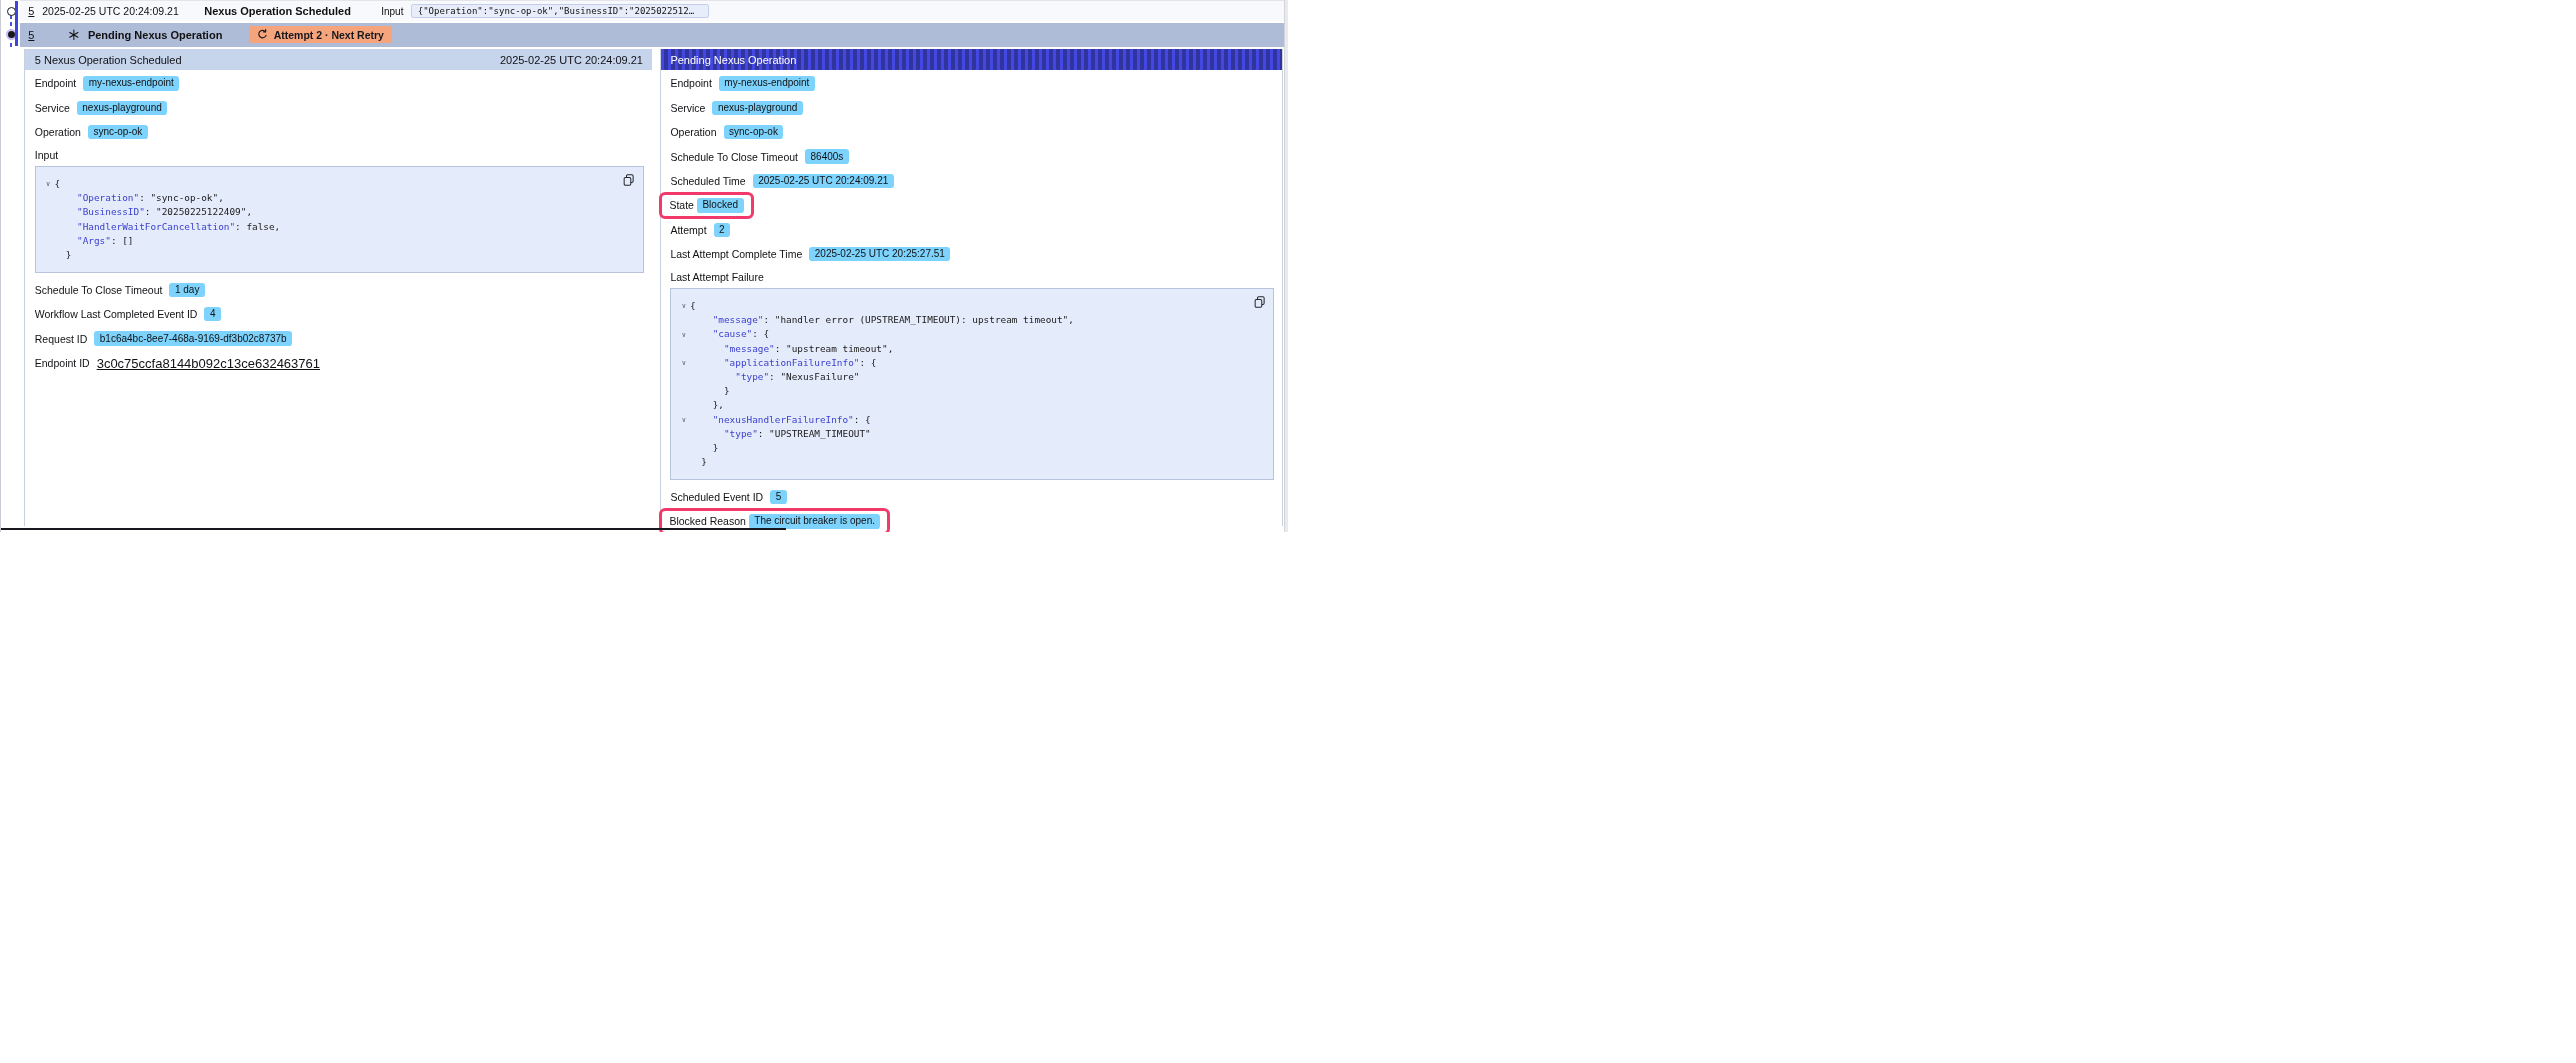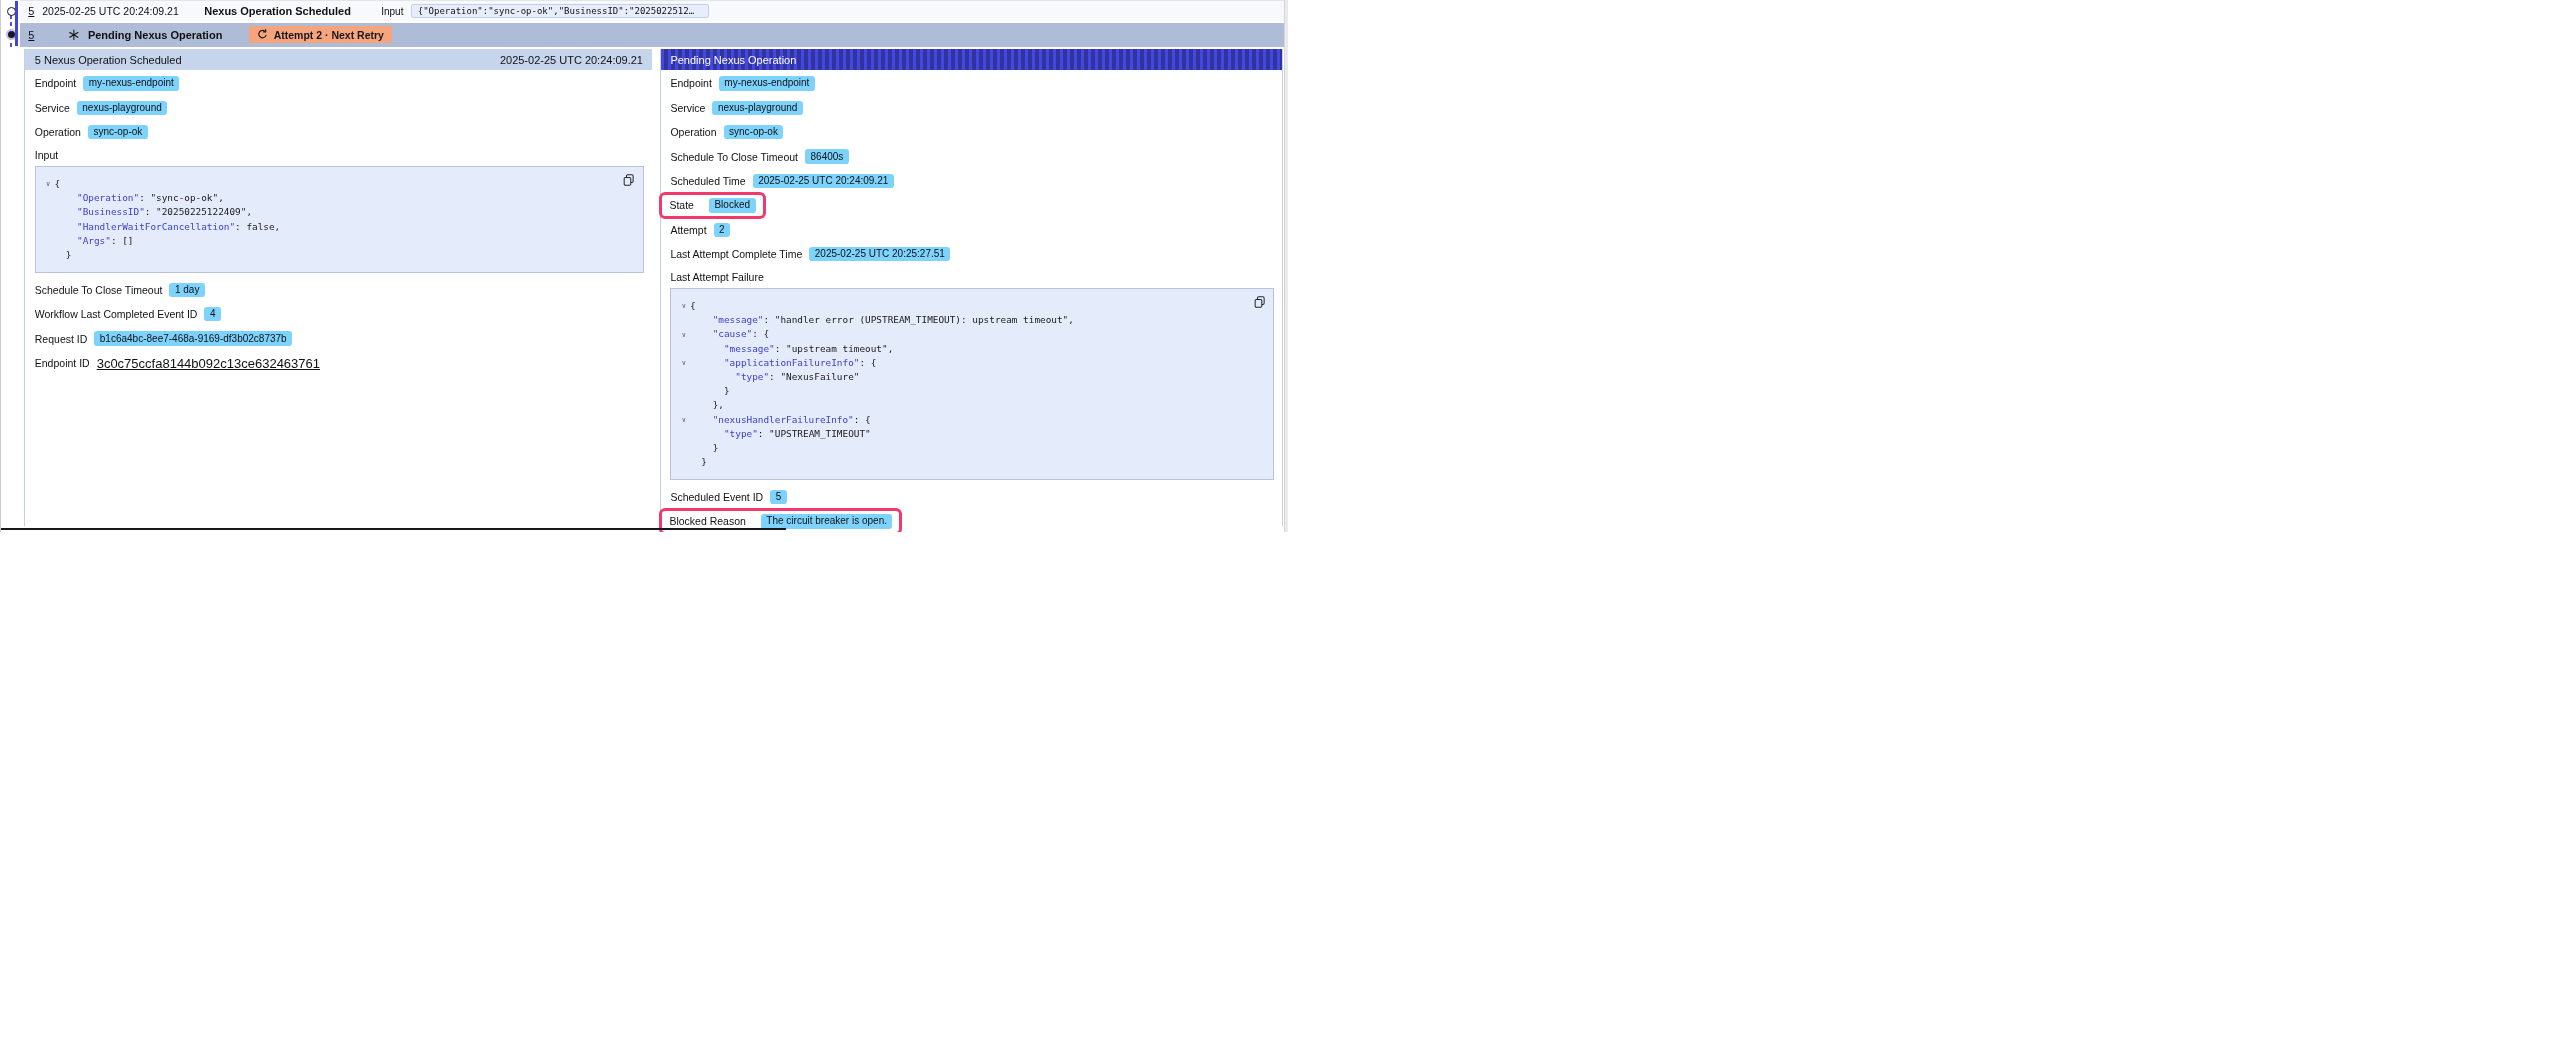--- a/index.html
+++ b/index.html
@@ -33,21 +33,21 @@
   .pheader.plain{background:#c6d4ec;color:#101114}
   .pheader.striped{background:repeating-linear-gradient(90deg,#4348e2 0,#4348e2 3.5px,#32349e 3.5px,#32349e 7px);color:#ffffff}
   .ph-title{flex:1 1 auto}
   .ph-time{flex:0 0 auto}
   
   .frow{margin:10px 0 0 9.4px;height:14.4px;display:flex;align-items:center;gap:7px;white-space:nowrap}
   .frow.first{margin-top:6.2px}
   .flabel{font-size:10.5px;color:#101114}
   .chip{background:#7dd3fc;border-radius:3.1px;padding:1.2px 5.5px;font-size:10px;color:#101114;line-height:12px}
   .flink{font-size:13px;color:#101114;text-decoration:underline;cursor:pointer}
-  .annot{display:inline-flex;align-items:center;gap:15px;border:3.9px solid #f2396b;border-radius:6.2px;padding:3.1px 7px;margin:-7px 6px -7px -11px;background:transparent}
+  .annot{display:inline-flex;align-items:center;gap:3px;border:3.9px solid #f2396b;border-radius:6.2px;padding:3.1px 7px;margin:-7px 6px -7px -11px;background:transparent}
   
   .codeblock{position:relative;margin:4.7px 0 0 9.4px;background:#e4ebfa;border:0.8px solid #b8c4db;box-sizing:border-box;padding:10px 7.8px 9.4px 6.2px}
   .codeblock pre{margin:0;font-family:"DejaVu Sans Mono",monospace;font-size:9.4px;line-height:13px;color:#1a1a1a}
   .gut{display:inline-block;width:12.5px;color:#5a5f6a;font-size:7px;text-align:center;vertical-align:0.8px}
   .k{color:#3c41cf}
   .copybtn{position:absolute;top:7px;right:7.8px;background:none;border:none;padding:0;cursor:pointer;line-height:0}
   .lbl-row{margin:10px 0 0 9.4px;font-size:10.5px}
   
   .bline{position:absolute;left:0;top:528px;width:785px;height:2.3px;background:#16181d}
   .scroll{position:absolute;right:0;top:0;width:3.1px;height:532px;background:#e9e9ee;border-left:0.8px solid #d4d4da}

